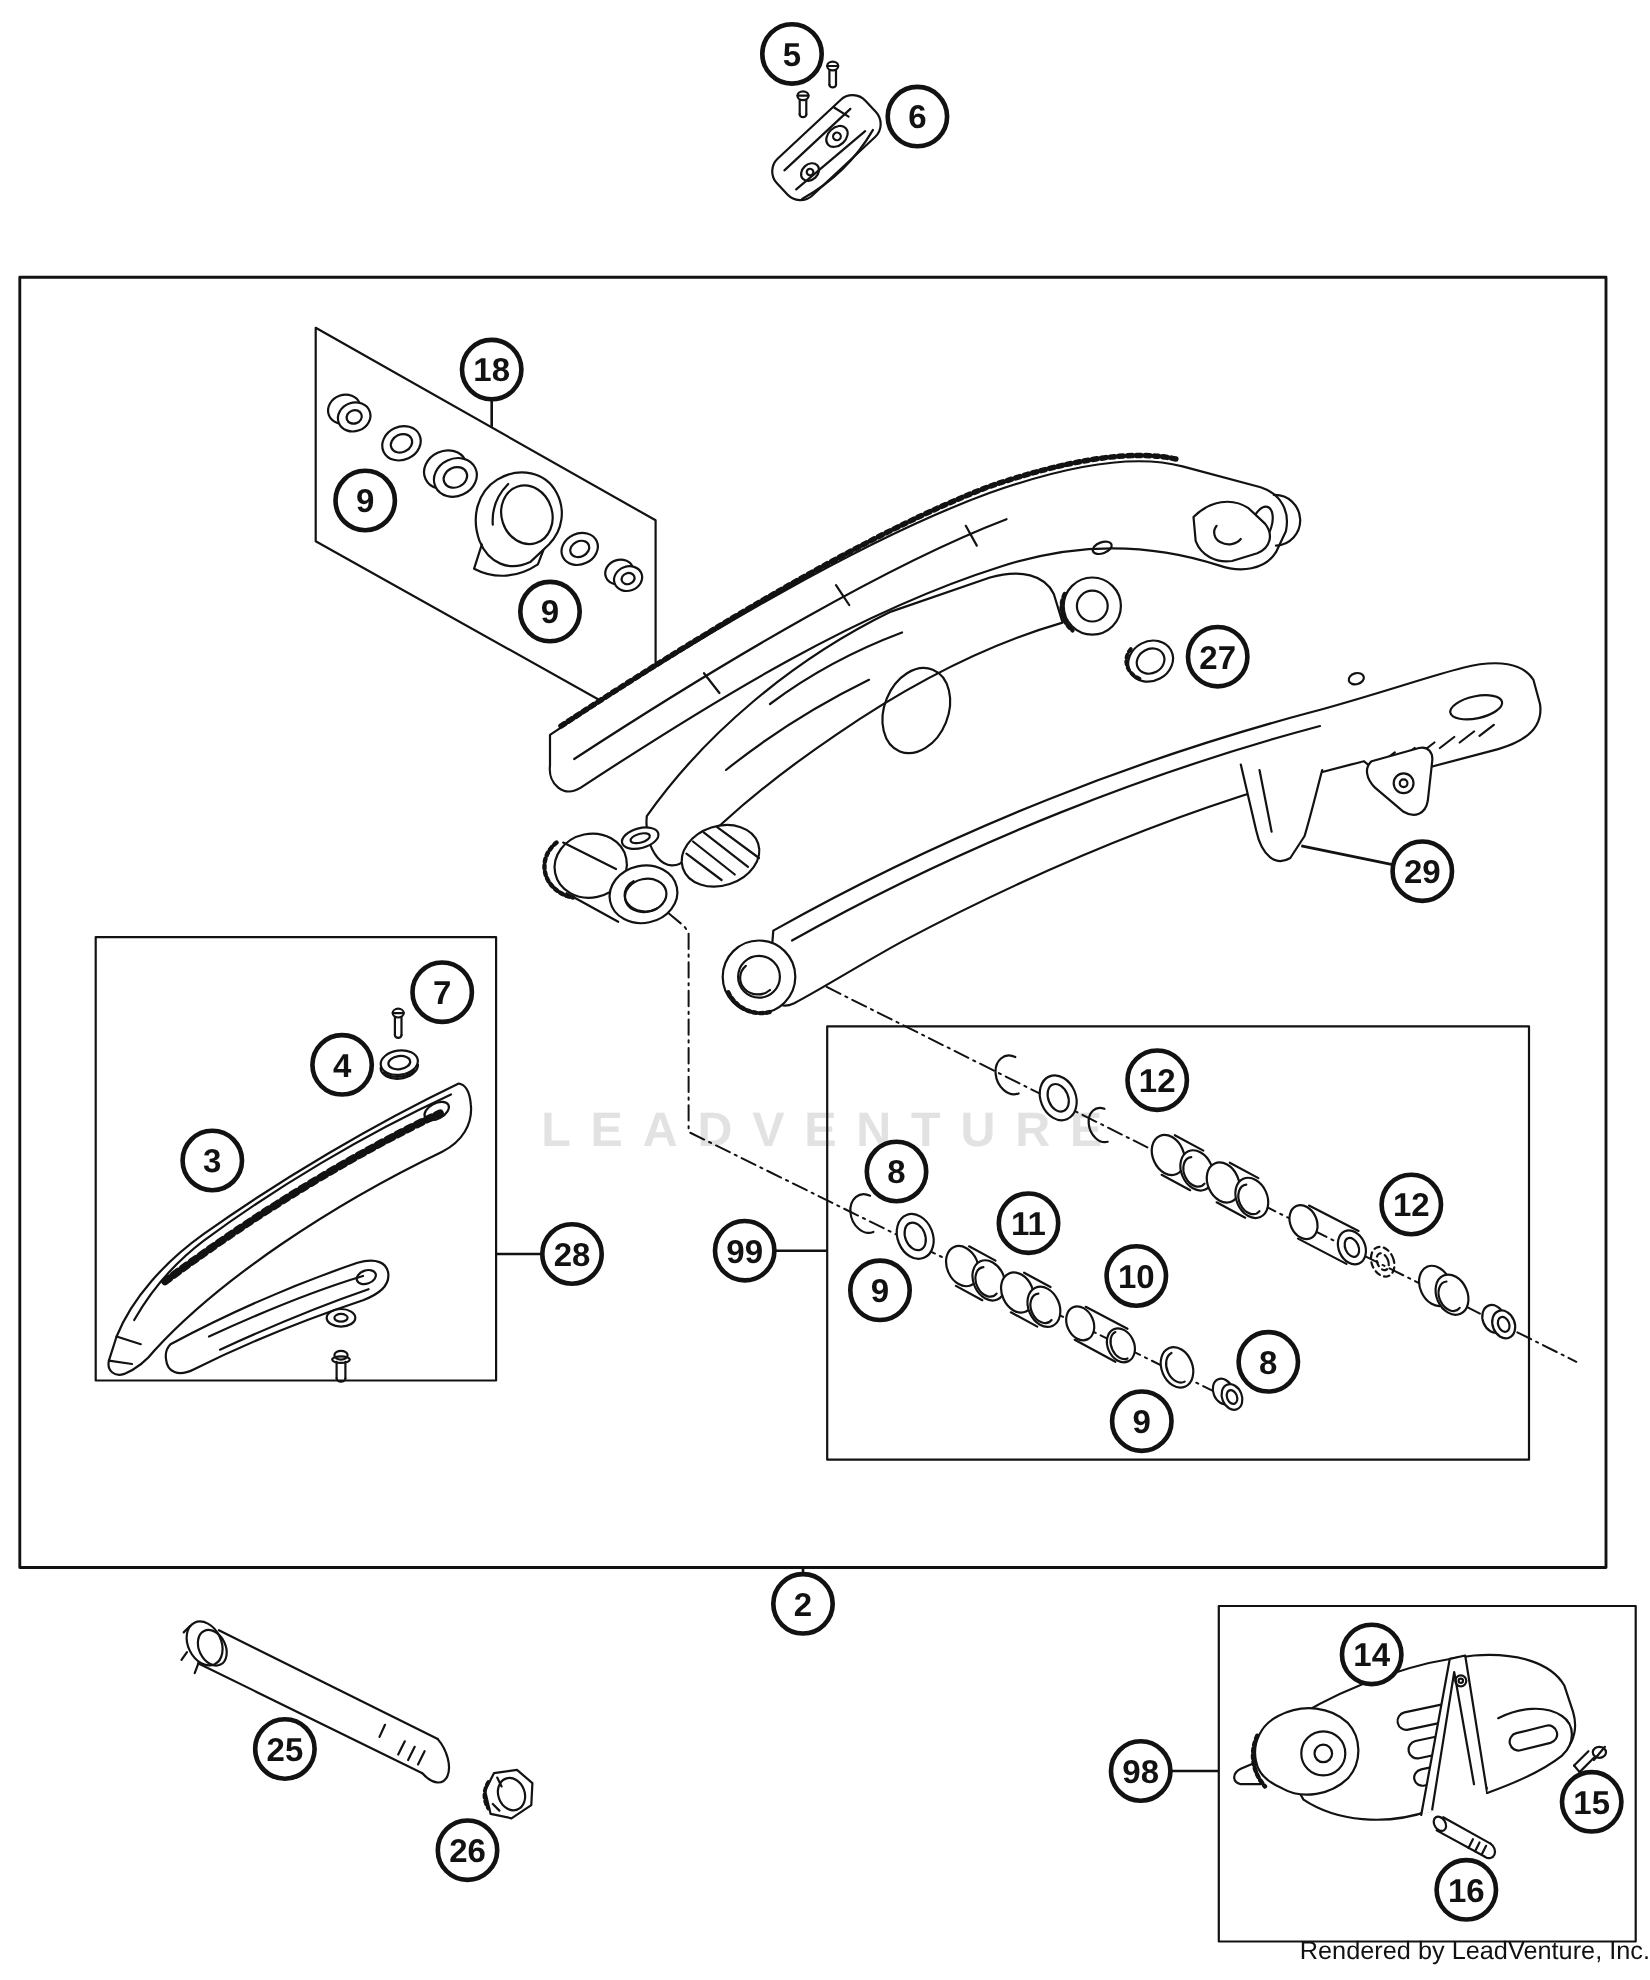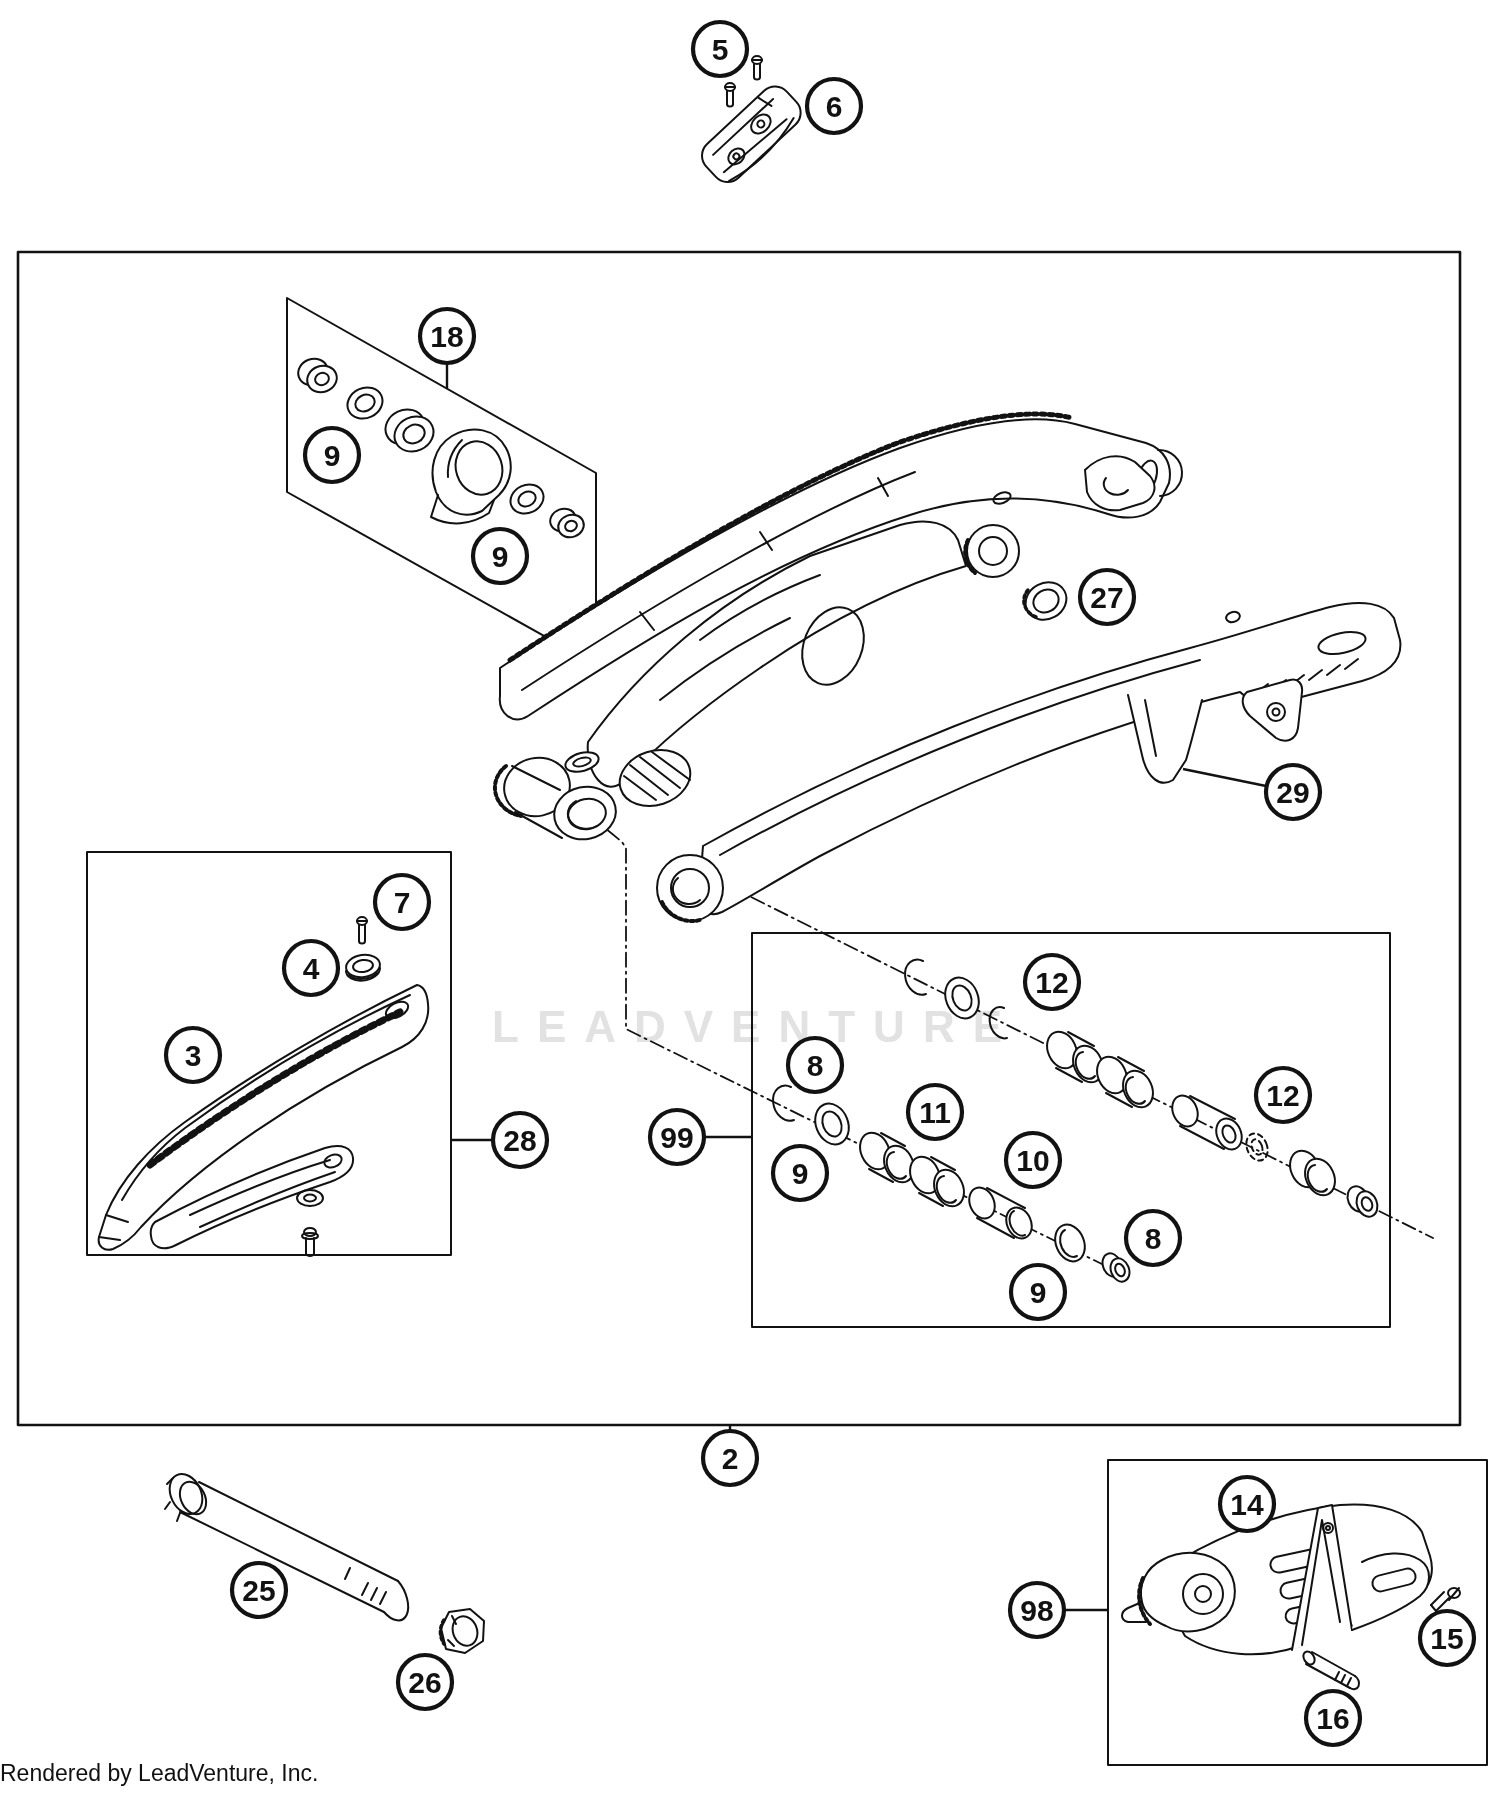--- a/index.html
+++ b/index.html
@@ -2,21 +2,21 @@
 <html><head>
 <meta charset="utf-8">
 <style>
   html,body{margin:0;padding:0;background:#ffffff;}
   .stage{
     position:relative;width:1500px;height:1800px;background:#ffffff;
     font-family:"Liberation Sans","DejaVu Sans",sans-serif;overflow:hidden;
   }
   .stage svg{position:absolute;left:0;top:0;}
   .footer{
-    position:absolute;left:0;top:1760px;width:1500px;text-align:left;
+    position:absolute;left:0;top:1760px;width:1500px;text-align:right;
     font-family:"Liberation Sans","DejaVu Sans",sans-serif;
     font-size:23px;color:#111;letter-spacing:0px;
   }
   .wm{
     font-family:"Liberation Sans","DejaVu Sans",sans-serif;
     font-weight:bold;font-size:44px;letter-spacing:18px;
   }
   .callout-label{
     font-family:"Liberation Sans","DejaVu Sans",sans-serif;
     font-weight:bold;font-size:30px;

